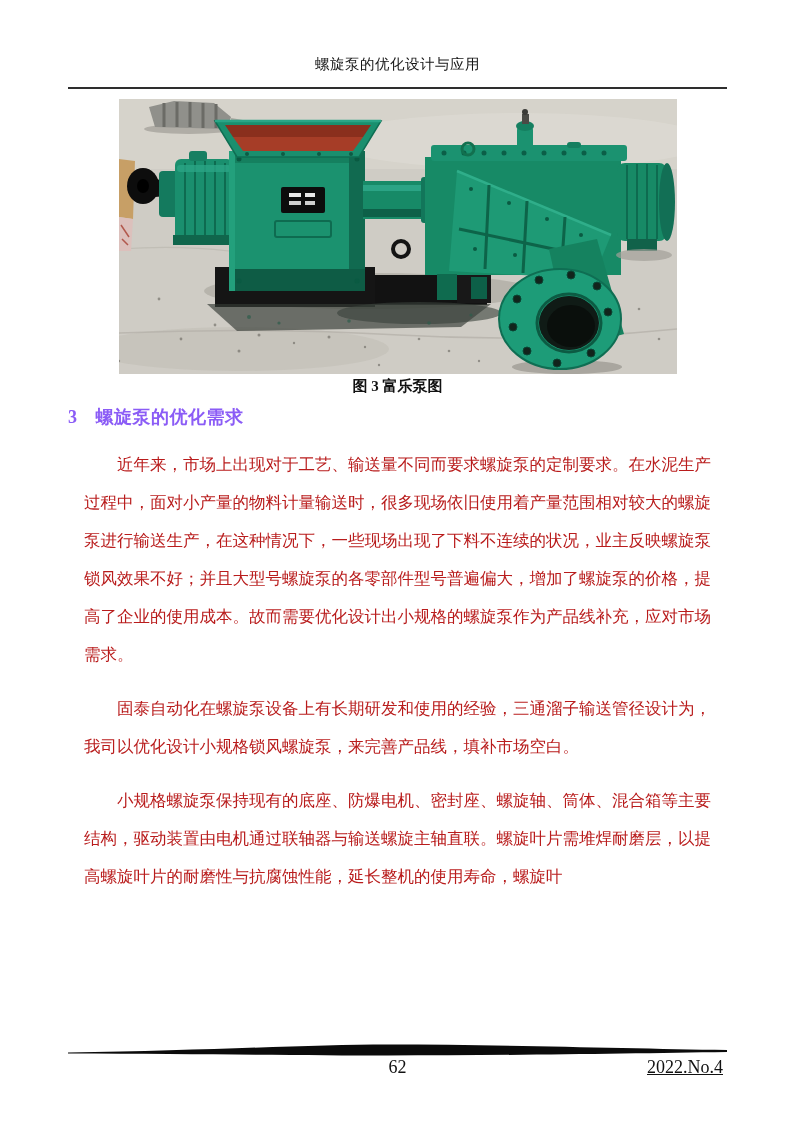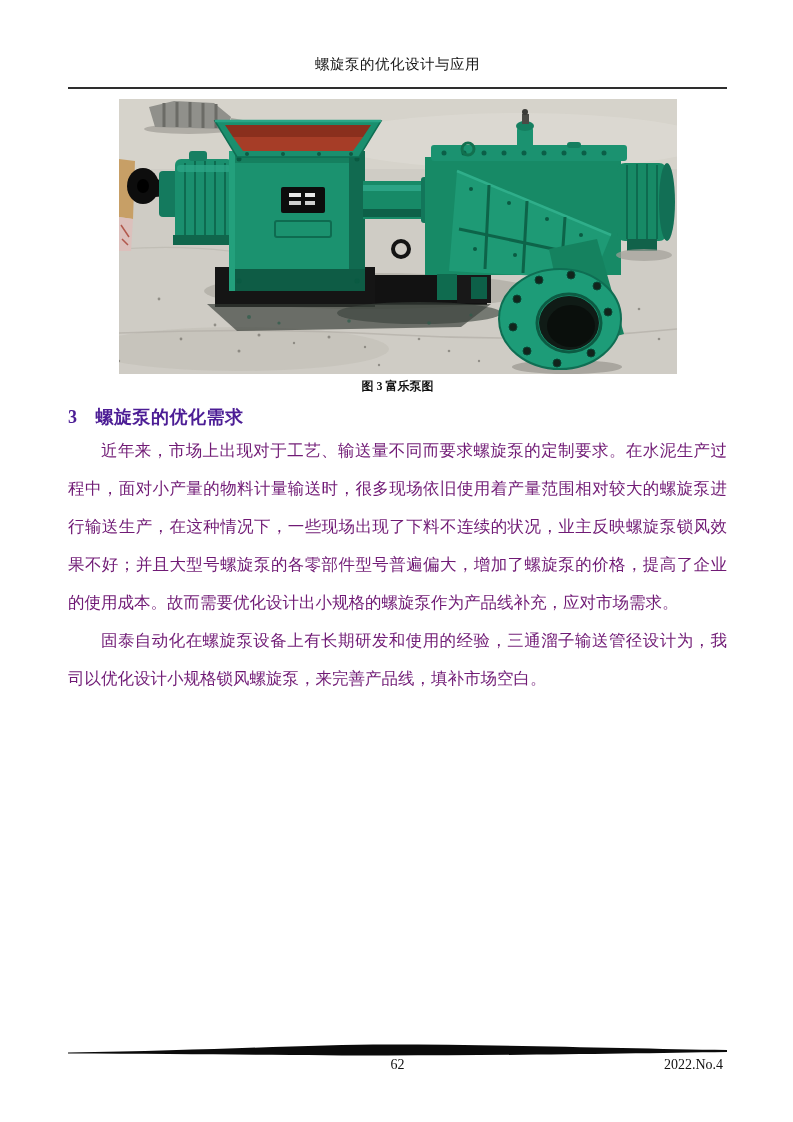--- a/index.html
+++ b/index.html
@@ -9,37 +9,37 @@
   }
   .content { position:absolute; left:68px; top:0; width:659px; }
   .header-title {
     display:block; text-align:center; margin-top:54px;
     font-size:14.5px; line-height:20px; color:#161616; letter-spacing:0.5px;
   }
   .header-rule { border:0; border-top:2px solid #2e2e2e; margin:13px 0 0 0; }
   .figure-wrap { width:558px; margin:10px auto 0 auto; }
   .figure-wrap svg { display:block; }
   .figure-caption {
-    text-align:center; font-weight:bold; font-size:12px; line-height:18px;
+    text-align:center; font-weight:bold; font-size:15px; line-height:18px;
     margin-top:3px; color:#111;
   }
   .section-title {
-    margin:9px 0 2px 0; font-size:18px; line-height:26px; font-weight:bold; color:#4c1d95;
+    margin:9px 0 2px 0; font-size:18px; line-height:26px; font-weight:bold; color:#8b5cf6;
     font-family:"Liberation Sans","DejaVu Sans",sans-serif; letter-spacing:0.5px;
   }
   .section-title .sec-num { margin-right:18px; font-family:"Liberation Serif","DejaVu Serif",serif; }
   .body-par {
-    margin:0; font-size:16.5px; line-height:38px; text-align:justify;
-    text-indent:33px; color:#701a75;
+    margin:16px; font-size:16.5px; line-height:38px; text-align:justify;
+    text-indent:33px; color:#b91c1c;
   }
   .footer { position:absolute; left:68px; width:659px; top:1044px; }
   .footer-bar { display:block; width:659px; height:12px; }
-  .footer-row { position:relative; height:18px; margin-top:1px; font-size:14px; color:#111; }
+  .footer-row { position:relative; height:18px; margin-top:1px; font-size:18px; color:#111; }
   .footer-page-num { position:absolute; left:0; right:0; text-align:center; top:0; }
-  .footer-issue { position:absolute; right:4px; top:0; }
+  .footer-issue { position:absolute; right:4px; top:0;text-decoration:underline; }
 </style>
 </head>
 <body>
 
 <div class="page">
   <div class="content">
 
     <span class="header-title">螺旋泵的优化设计与应用</span>
     <hr class="header-rule">
 
@@ -203,20 +203,21 @@
       </svg>
     </figure>
     <div class="figure-caption">图 3 富乐泵图</div>
 
     <h2 class="section-title">
       <span class="sec-num">3</span><span>螺旋泵的优化需求</span>
     </h2>
     <p class="body-par">近年来，市场上出现对于工艺、输送量不同而要求螺旋泵的定制要求。在水泥生产过程中，面对小产量的物料计量输送时，很多现场依旧使用着产量范围相对较大的螺旋泵进行输送生产，在这种情况下，一些现场出现了下料不连续的状况，业主反映螺旋泵锁风效果不好；并且大型号螺旋泵的各零部件型号普遍偏大，增加了螺旋泵的价格，提高了企业的使用成本。故而需要优化设计出小规格的螺旋泵作为产品线补充，应对市场需求。</p>
 
     <p class="body-par">固泰自动化在螺旋泵设备上有长期研发和使用的经验，三通溜子输送管径设计为，我司以优化设计小规格锁风螺旋泵，来完善产品线，填补市场空白。</p>
+    <p class="body-par">小规格螺旋泵保持现有的底座、防爆电机、密封座、螺旋轴、筒体、混合箱等主要结构，驱动装置由电机通过联轴器与输送螺旋主轴直联。螺旋叶片需堆焊耐磨层，以提高螺旋叶片的耐磨性与抗腐蚀性能，延长整机的使用寿命，螺旋叶</p>
 
   </div>
 
   <div class="footer">
     <svg class="footer-bar" width="659" height="12" viewBox="0 0 659 12">
       <path d="M0,8.5 C140,6.5 240,0.5 320,0.5 C430,0.5 560,4.5 659,6 L659,8 C560,9.5 430,11.5 320,11.5 C240,11.5 140,10 0,9.5 Z" fill="#0b0b0b"></path>
     </svg>
     <div class="footer-row">
       <span class="footer-page-num">62</span>
       <span class="footer-issue">2022.No.4</span>

